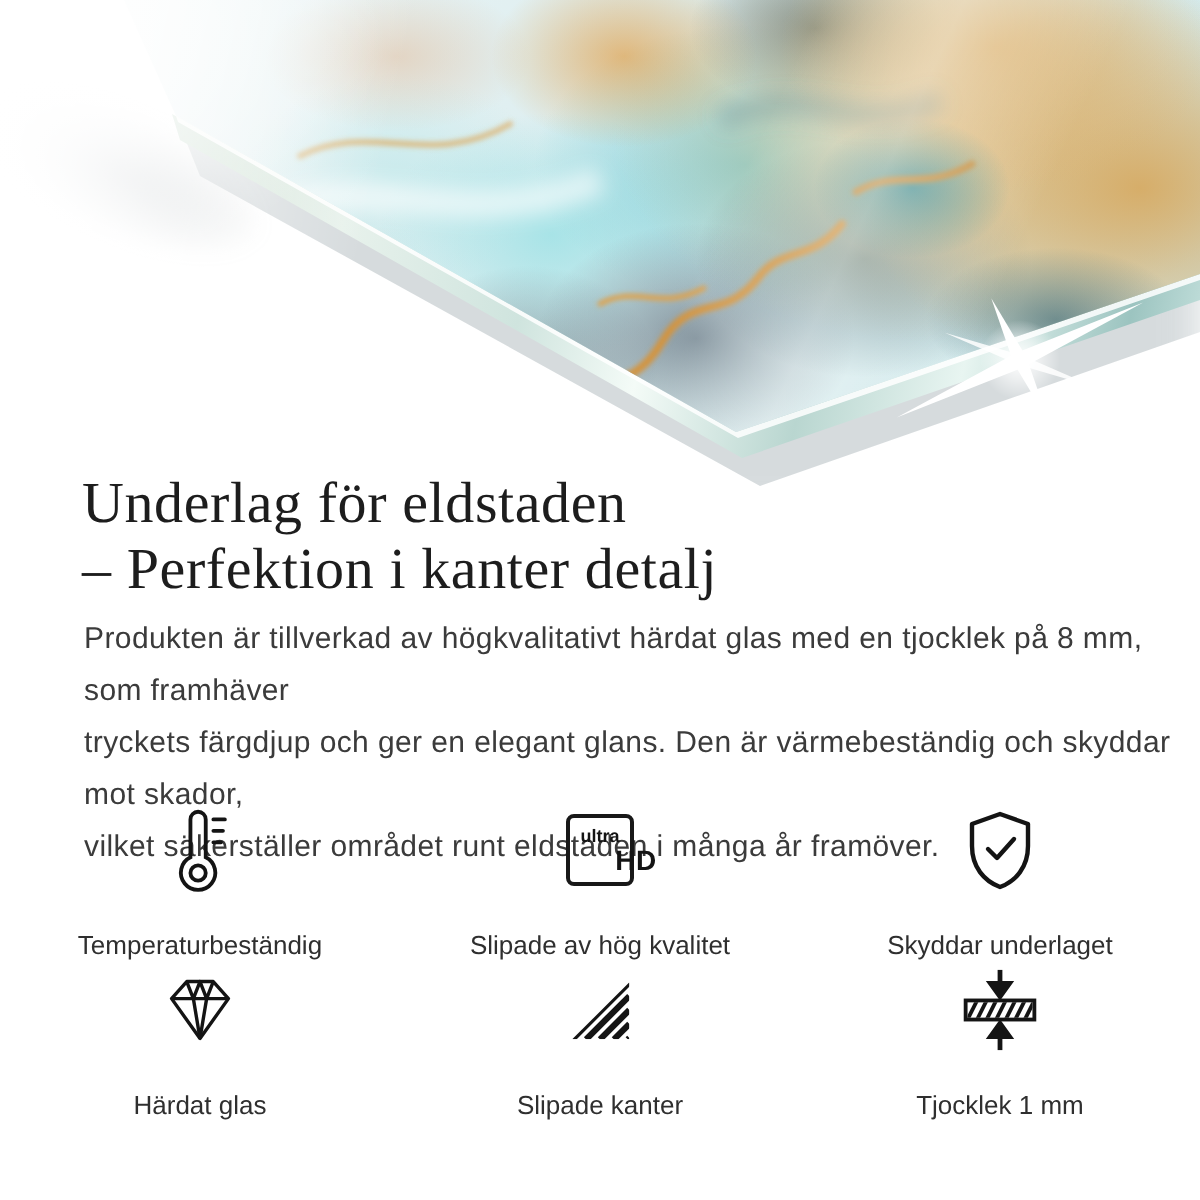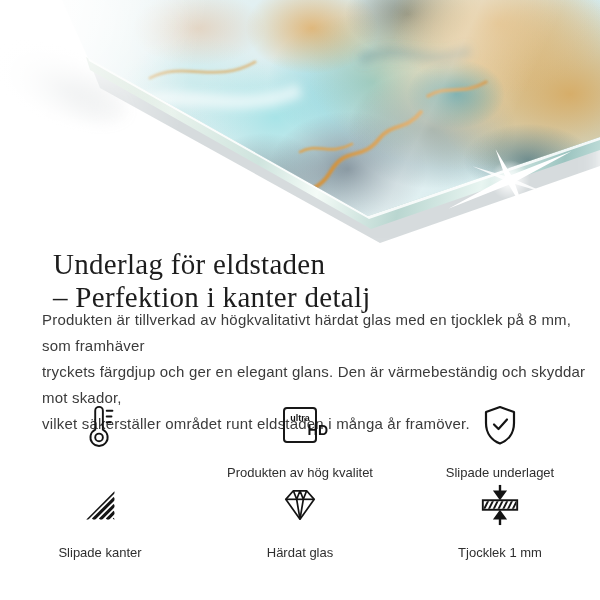--- a/index.html
+++ b/index.html
@@ -46,21 +46,21 @@
       linear-gradient(125deg,#f0f6f6 0%,#ddeef0 45%,#cfe8ea 100%);}
   .veins{left:0;top:0;}
   .sheen{left:0;top:0;width:600px;height:235px;
     background:linear-gradient(115deg,rgba(255,255,255,0) 58%,rgba(255,255,255,.35) 68%,rgba(255,255,255,0) 80%);}
   .white-fade{left:0;top:0;width:600px;height:235px;pointer-events:none;
     background:linear-gradient(103deg,rgba(255,255,255,.97) 2%,rgba(255,255,255,.7) 13%,rgba(255,255,255,0) 32%),
       radial-gradient(300px 200px at 2% 8%,rgba(255,255,255,.9),rgba(255,255,255,0) 60%);}
   .sparkle{left:440px;top:130px;}
 
   
-  .heading{position:absolute;left:41px;top:236px;margin:12px;font-family:"Liberation Serif",serif;
+  .heading{position:absolute;left:41px;top:236px;margin:0;font-family:"Liberation Serif",serif;
     font-weight:400;font-size:29px;line-height:33px;color:#1d1d1d;letter-spacing:.3px;}
   .paragraph{position:absolute;left:42px;top:307px;font-size:15px;line-height:26px;
     color:#3b3b3b;letter-spacing:.2px;}
 
   
   .features{position:absolute;left:0;top:400px;width:600px;display:grid;
     grid-template-columns:200px 200px 200px;grid-template-rows:80px 80px;}
   .feature{display:flex;flex-direction:column;align-items:center;gap:12px;}
   .icon-slot{height:52px;display:flex;align-items:center;justify-content:center;}
   .feature-label{margin-top:3px;font-size:13px;line-height:15px;color:#2f2f2f;}
@@ -138,72 +138,73 @@
   <div class="features">
 
     <div class="feature">
       <div class="icon-slot">
         <svg width="30" height="44" viewBox="0 0 30 46" fill="none" stroke="#141414" stroke-width="2">
           <path d="M10,7 a4,4 0 0 1 8,0 V26.8 a9,9 0 1 1 -8,0 Z"></path>
           <circle cx="14" cy="35" r="4"></circle>
           <path d="M22,7 H28 M22,13 H27 M22,19 H26" stroke-linecap="round"></path>
         </svg>
       </div>
+      <div class="feature-label">Temperaturbeständig</div>
     </div>
 
     <div class="feature">
       <div class="icon-slot">
         <div class="uhd-box">
           <span class="uhd-top">ultra</span>
           <span class="uhd-bottom">HD</span>
         </div>
       </div>
-      <div class="feature-label">Produkten av hög kvalitet</div>
+      <div class="feature-label">Slipade av hög kvalitet</div>
     </div>
 
     <div class="feature">
       <div class="icon-slot">
         <svg width="34" height="40" viewBox="0 0 34 40" fill="none" stroke="#141414" stroke-width="2.2" stroke-linejoin="round" stroke-linecap="round">
           <path d="M17,2 L31,7 V18 C31,28.5 25,35.5 17,38.5 C9,35.5 3,28.5 3,18 V7 Z"></path>
           <path d="M11,19.5 L15.5,24 L24,14.5"></path>
         </svg>
       </div>
-      <div class="feature-label">Slipade underlaget</div>
+      <div class="feature-label">Skyddar underlaget</div>
+    </div>
+
+    <div class="feature">
+      <div class="icon-slot">
+        <svg width="42" height="36" viewBox="0 0 44 38" fill="none" stroke="#141414" stroke-width="1.8" stroke-linejoin="round">
+          <path d="M7,13 L15,4 H29 L37,13 L22,34 Z"></path>
+          <path d="M7,13 H37"></path>
+          <path d="M15,4 L18.5,13 L22,4 L25.5,13 L29,4"></path>
+          <path d="M18.5,13 L22,34 M25.5,13 L22,34"></path>
+        </svg>
+      </div>
+      <div class="feature-label">Härdat glas</div>
     </div>
 
     <div class="feature">
       <div class="icon-slot">
         <svg width="34" height="34" viewBox="0 0 44 44">
           <defs>
               <clipPath id="tri">
                 <path d="M4,41 L41,4 L41,41 Z"></path>
               </clipPath>
             </defs>
           <g clip-path="url(#tri)" stroke="#141414" stroke-width="4">
             <line x1="4" y1="41" x2="41" y2="4"></line>
             <line x1="13" y1="41" x2="41" y2="13"></line>
             <line x1="22" y1="41" x2="41" y2="22"></line>
             <line x1="31" y1="41" x2="41" y2="31"></line>
             <line x1="40" y1="41" x2="41" y2="40"></line>
           </g>
         </svg>
       </div>
       <div class="feature-label">Slipade kanter</div>
-    </div>
-
-    <div class="feature">
-      <div class="icon-slot">
-        <svg width="42" height="36" viewBox="0 0 44 38" fill="none" stroke="#141414" stroke-width="1.8" stroke-linejoin="round">
-          <path d="M7,13 L15,4 H29 L37,13 L22,34 Z"></path>
-          <path d="M7,13 H37"></path>
-          <path d="M15,4 L18.5,13 L22,4 L25.5,13 L29,4"></path>
-          <path d="M18.5,13 L22,34 M25.5,13 L22,34"></path>
-        </svg>
-      </div>
-      <div class="feature-label">Härdat glas</div>
     </div>
 
     <div class="feature">
       <div class="icon-slot">
         <svg width="42" height="44" viewBox="0 0 44 46">
           <g stroke="#141414" stroke-width="2.5" fill="#141414">
             <line x1="22" y1="2" x2="22" y2="9"></line>
             <polygon points="22,16 17,9 27,9"></polygon>
             <line x1="22" y1="44" x2="22" y2="37"></line>
             <polygon points="22,30 17,37 27,37"></polygon>

